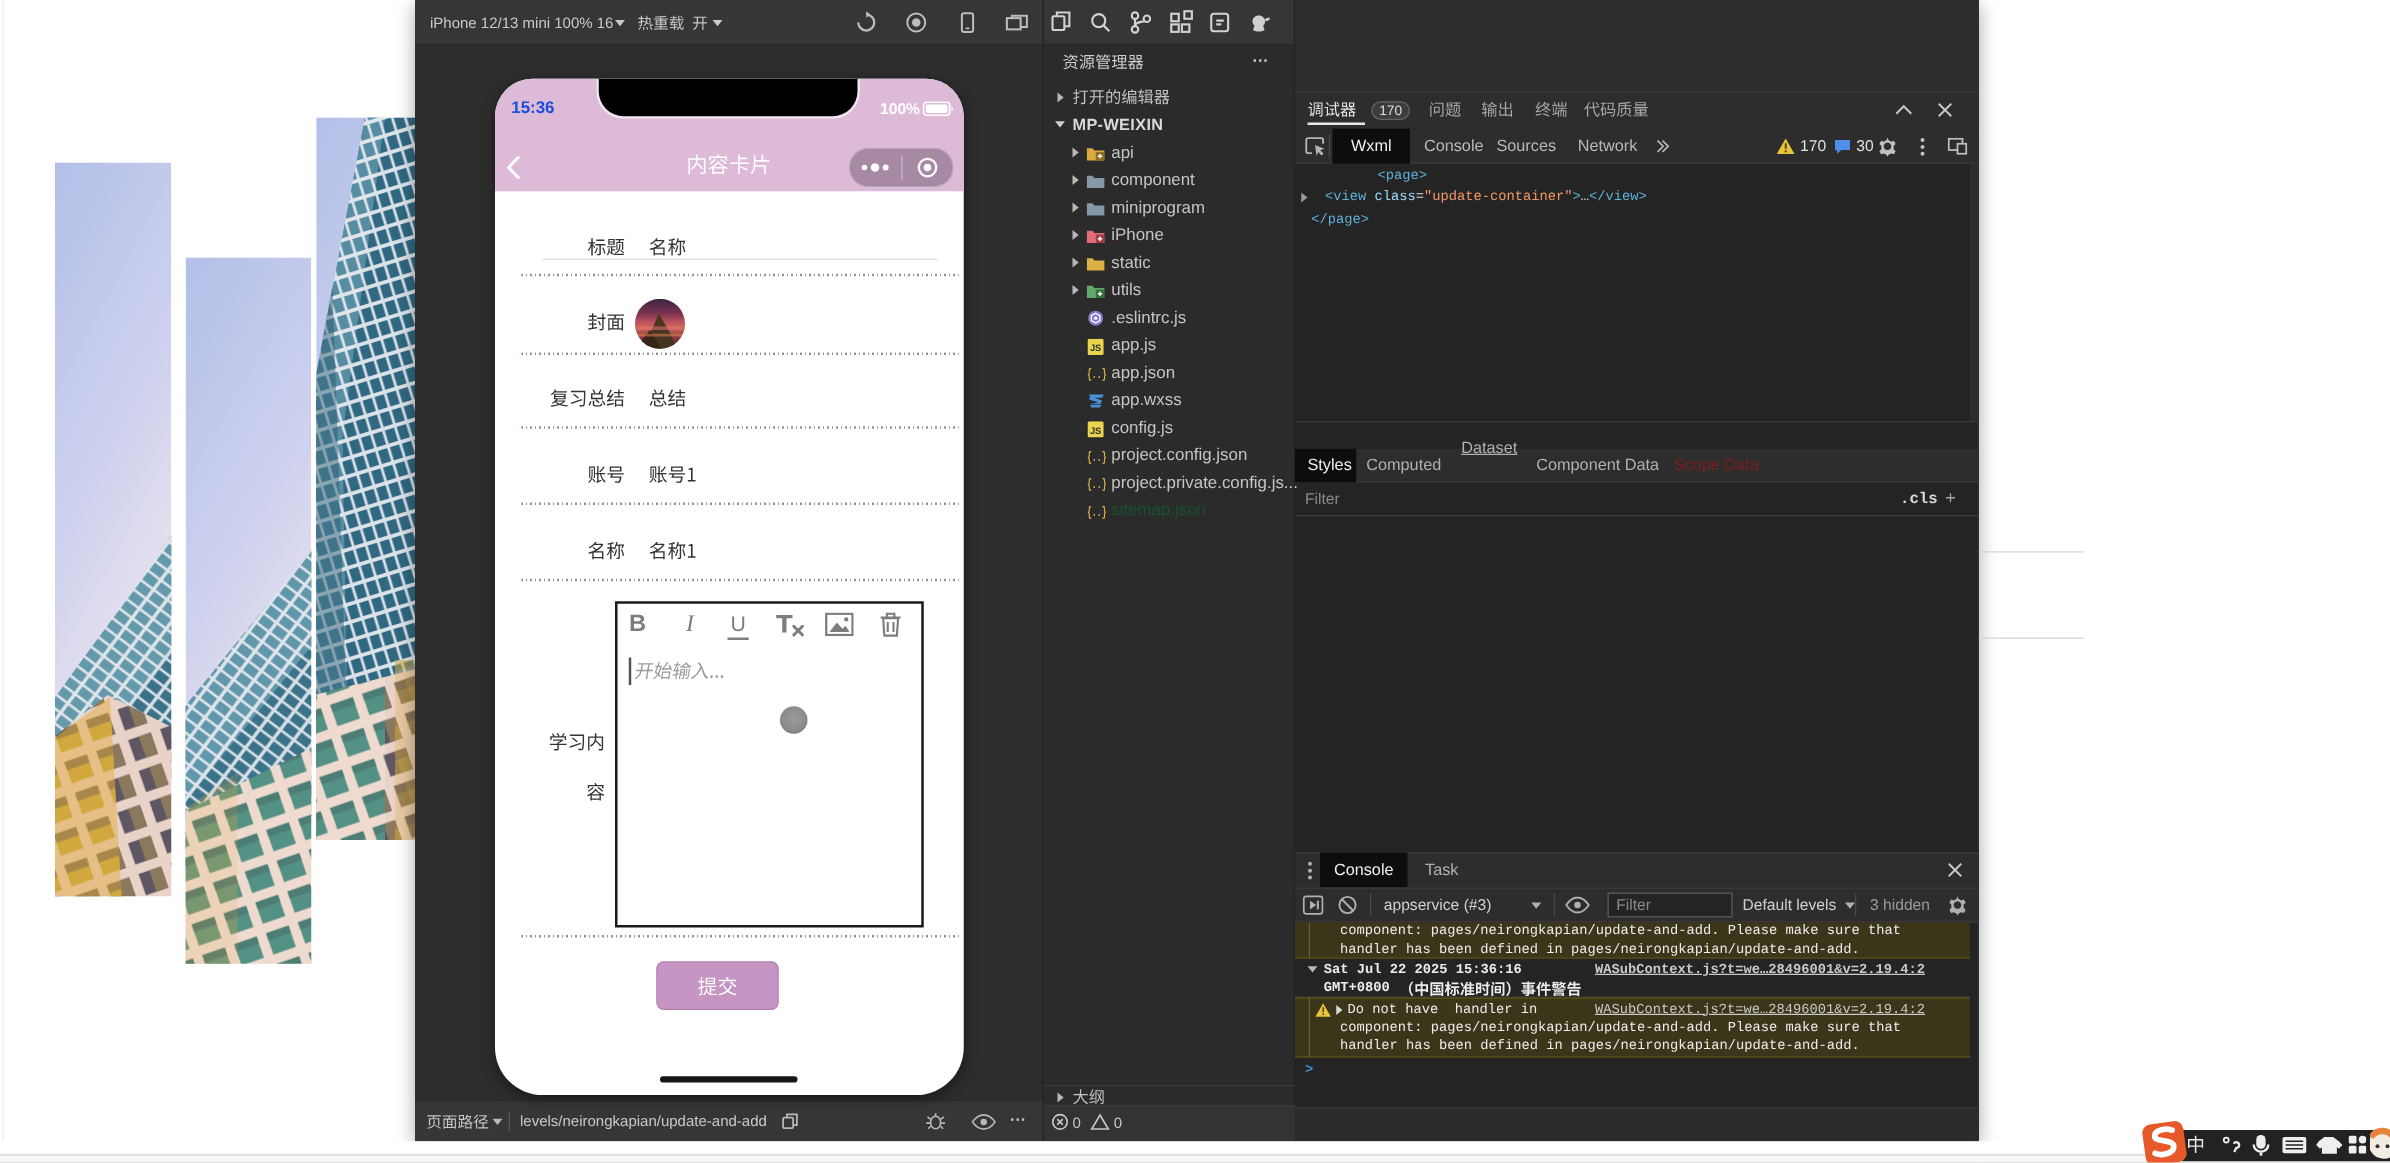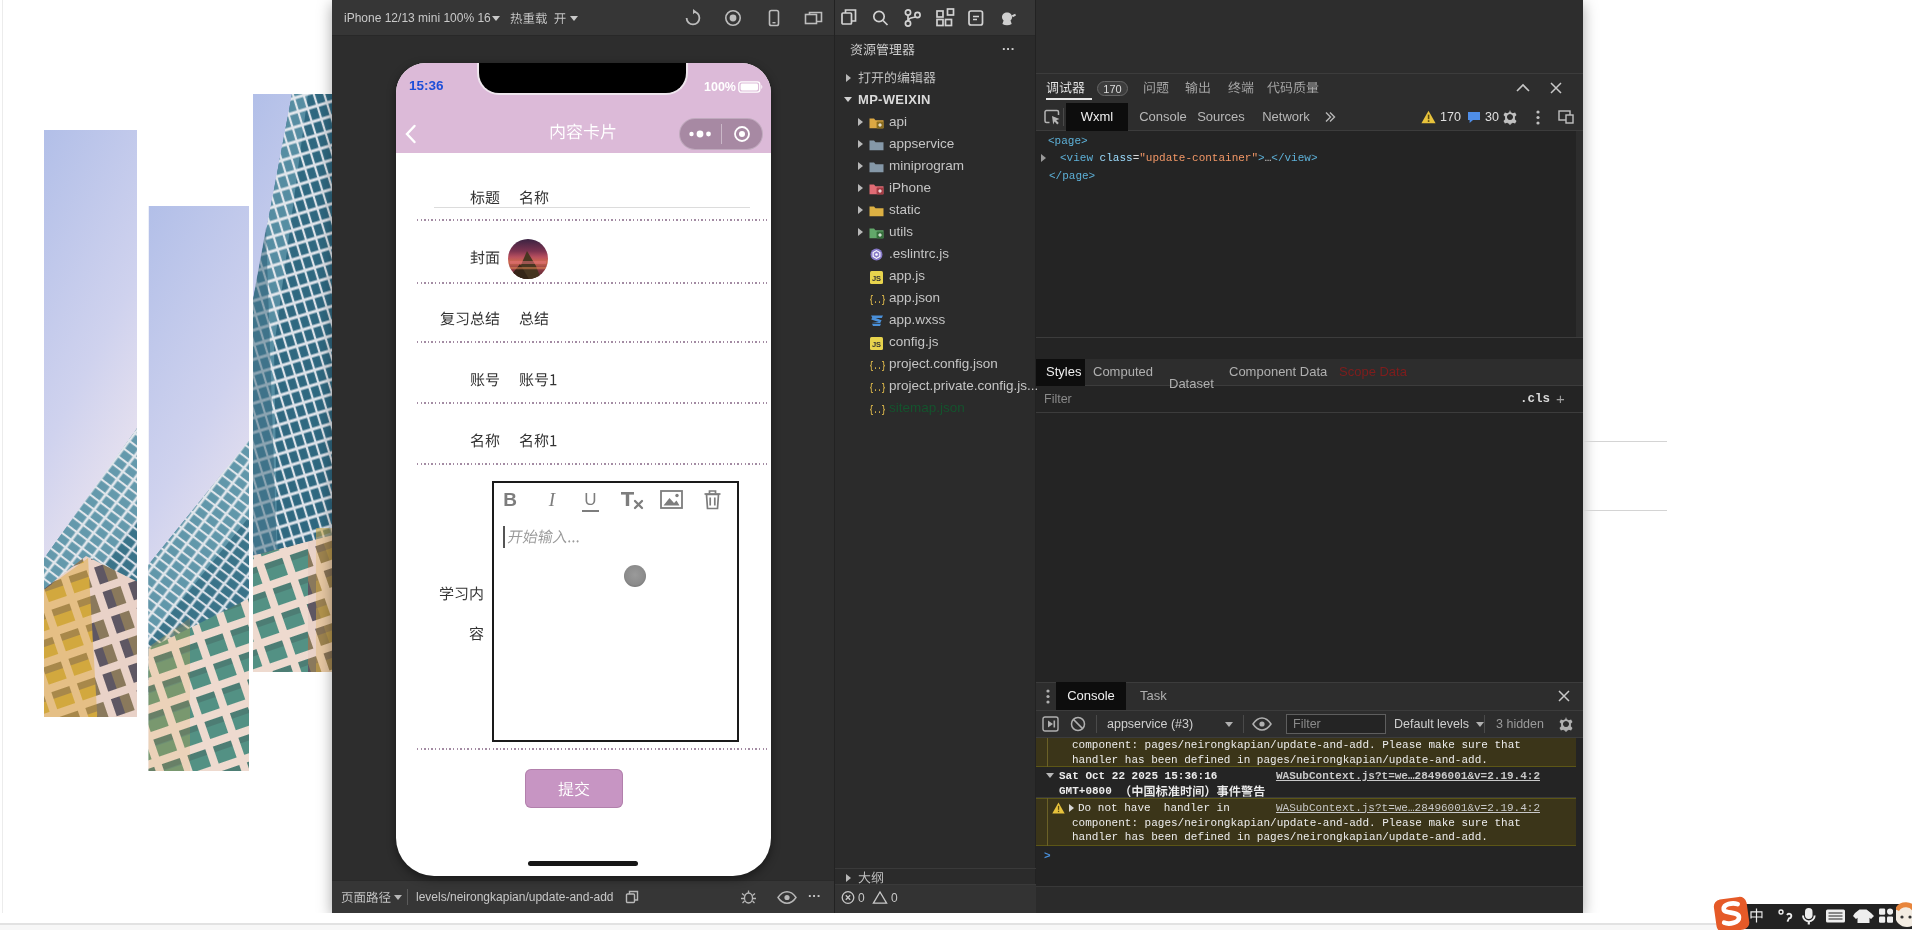--- a/index.html
+++ b/index.html
@@ -149,21 +149,21 @@
 <svg class="abs" style="left:869px;top:117.0px" width="15" height="12" viewBox="0 0 15 12">
 <path d="M0.5 1.5 h4.5 l1.5 1.8 h8 v8 h-14z" fill="#dca843"></path>
     <rect x="7.6" y="4.6" width="6.8" height="6.8" rx="1" fill="#8a6d20"></rect>
     <path d="M9.2 8 h3.6 M11 6.2 v3.6" stroke="#fff" stroke-width="1.1"></path>
   </svg>
 <div style="position:absolute;top:114.4px;font:400 13.5px 'Liberation Sans',sans-serif;color:#c5c5c5;line-height:16.2px;white-space:pre;left:889px;">api</div>
 <div style="position:absolute;left:858px;top:140.0px;width:0;height:0;border-top:4.5px solid transparent;border-bottom:4.5px solid transparent;border-left:5.5px solid #b8b8b8"></div>
 <svg class="abs" style="left:869px;top:139.0px" width="15" height="12" viewBox="0 0 15 12">
 <path d="M0.5 1.5 h4.5 l1.5 1.8 h8 v8 h-14z" fill="#8598a8"></path>
   </svg>
-<div style="position:absolute;top:136.4px;font:400 13.5px 'Liberation Sans',sans-serif;color:#c5c5c5;line-height:16.2px;white-space:pre;left:889px;">appservice</div>
+<div style="position:absolute;top:136.4px;font:400 13.5px 'Liberation Sans',sans-serif;color:#c5c5c5;line-height:16.2px;white-space:pre;left:889px;">component</div>
 <div style="position:absolute;left:858px;top:162.0px;width:0;height:0;border-top:4.5px solid transparent;border-bottom:4.5px solid transparent;border-left:5.5px solid #b8b8b8"></div>
 <svg class="abs" style="left:869px;top:161.0px" width="15" height="12" viewBox="0 0 15 12">
 <path d="M0.5 1.5 h4.5 l1.5 1.8 h8 v8 h-14z" fill="#8598a8"></path>
   </svg>
 <div style="position:absolute;top:158.4px;font:400 13.5px 'Liberation Sans',sans-serif;color:#c5c5c5;line-height:16.2px;white-space:pre;left:889px;">miniprogram</div>
 <div style="position:absolute;left:858px;top:184.0px;width:0;height:0;border-top:4.5px solid transparent;border-bottom:4.5px solid transparent;border-left:5.5px solid #b8b8b8"></div>
 <svg class="abs" style="left:869px;top:183.0px" width="15" height="12" viewBox="0 0 15 12">
 <path d="M0.5 1.5 h4.5 l1.5 1.8 h8 v8 h-14z" fill="#e06c75"></path>
     <rect x="7.6" y="4.6" width="6.8" height="6.8" rx="1" fill="#a33c44"></rect>
     <path d="M9.2 8 h3.6 M11 6.2 v3.6" stroke="#fff" stroke-width="1.1"></path>
@@ -298,30 +298,30 @@
   </svg>
 <svg class="abs" style="left:1536px;top:110px" width="4" height="15" viewBox="0 0 4 15">
     <circle cx="2" cy="2" r="1.6" fill="#c0c0c0"></circle>
     <circle cx="2" cy="7.5" r="1.6" fill="#c0c0c0"></circle>
     <circle cx="2" cy="13" r="1.6" fill="#c0c0c0"></circle>
   </svg>
 <svg class="abs" style="left:1558px;top:110px" width="16" height="14" viewBox="0 0 16 14">
 <rect x="1" y="1" width="11" height="9" fill="none" stroke="#c0c0c0" stroke-width="1.4"></rect>
 <rect x="8" y="5" width="7" height="8" fill="#2d2d2d" stroke="#c0c0c0" stroke-width="1.4"></rect>
   </svg>
-<div style="position:absolute;left:1048px;top:132.5px;font:11px 'Liberation Mono',monospace;line-height:17px;white-space:pre"><span style="color:#5db0d7">&lt;page&gt;</span></div>
+<div style="position:absolute;left:1102px;top:132.5px;font:11px 'Liberation Mono',monospace;line-height:17px;white-space:pre"><span style="color:#5db0d7">&lt;page&gt;</span></div>
 <div style="position:absolute;left:1041px;top:154.0px;width:0;height:0;border-top:4.5px solid transparent;border-bottom:4.5px solid transparent;border-left:5.5px solid #9a9a9a"></div>
 <div style="position:absolute;left:1060px;top:150.0px;font:11px 'Liberation Mono',monospace;line-height:17px;white-space:pre"><span style="color:#5db0d7">&lt;view</span><span style="color:#9cdcfe"> class</span><span style="color:#d8d8d8">=</span><span style="color:#f29766">"update-container"</span><span style="color:#5db0d7">&gt;</span><span style="color:#d8d8d8">…</span><span style="color:#5db0d7">&lt;/view&gt;</span></div>
 <div style="position:absolute;left:1049px;top:167.5px;font:11px 'Liberation Mono',monospace;line-height:17px;white-space:pre"><span style="color:#5db0d7">&lt;/page&gt;</span></div>
 <div style="position:absolute;left:1036px;top:337px;width:547px;height:1px;background:#3c3c3c;"></div>
 <div style="position:absolute;left:1036px;top:359px;width:547px;height:27px;background:#2d2d2d;border-bottom:1px solid #3c3c3c;"></div>
 <div style="position:absolute;left:1036px;top:359px;width:49px;height:27px;background:#0d0d0d;"></div>
 <div style="position:absolute;top:364.2px;font:400 13px 'Liberation Sans',sans-serif;color:#f0f0f0;line-height:15.6px;white-space:pre;left:1046px;">Styles</div>
 <div style="position:absolute;top:364.2px;font:400 13px 'Liberation Sans',sans-serif;color:#b0b0b0;line-height:15.6px;white-space:pre;left:1093px;">Computed</div>
-<div style="position:absolute;top:376px;font:400 13px 'Liberation Sans',sans-serif;color:#b0b0b0;line-height:15.6px;white-space:pre;left:1169px;">Dataset</div>
+<div style="position:absolute;top:350px;font:400 13px 'Liberation Sans',sans-serif;color:#b0b0b0;line-height:15.6px;white-space:pre;left:1169px;text-decoration:underline;">Dataset</div>
 <div style="position:absolute;top:364.2px;font:400 13px 'Liberation Sans',sans-serif;color:#b0b0b0;line-height:15.6px;white-space:pre;left:1229px;">Component Data</div>
 <div style="position:absolute;top:364.2px;font:400 13px 'Liberation Sans',sans-serif;color:#7f1d1d;line-height:15.6px;white-space:pre;left:1339px;">Scope Data</div>
 <div style="position:absolute;top:391.5px;font:400 12.5px 'Liberation Sans',sans-serif;color:#8a8a8a;line-height:15.0px;white-space:pre;left:1044px;">Filter</div>
 <div style="position:absolute;top:391.5px;font:700 12.5px 'Liberation Mono',sans-serif;color:#d8d8d8;line-height:15.0px;white-space:pre;left:1520px;">.cls</div>
 <div style="position:absolute;top:390.0px;font:400 15px 'Liberation Sans',sans-serif;color:#a0a0a0;line-height:18.0px;white-space:pre;left:1556px;">+</div>
 <div style="position:absolute;left:1036px;top:412px;width:547px;height:1px;background:#3c3c3c;"></div>
 <div style="position:absolute;left:1036px;top:682px;width:547px;height:28px;background:#2d2d2d;border-top:1px solid #3c3c3c;"></div>
 <svg class="abs" style="left:1046px;top:689px" width="4" height="15" viewBox="0 0 4 15">
     <circle cx="2" cy="2" r="1.6" fill="#b0b0b0"></circle>
     <circle cx="2" cy="7.5" r="1.6" fill="#b0b0b0"></circle>
@@ -358,21 +358,21 @@
 <div style="position:absolute;top:716.5px;font:400 12.5px 'Liberation Sans',sans-serif;color:#9a9a9a;line-height:15.0px;white-space:pre;left:1496px;">3 hidden</div>
 <svg class="abs" style="left:1558px;top:716px" width="16" height="16" viewBox="0 0 16 16">
 <path d="M8 5 a3 3 0 1 0 0.001 0z M8 1 l0.8 2.2 a5 5 0 0 1 2 1.1 l2.3-0.7 1.4 2.5 -1.7 1.7 a5 5 0 0 1 0 2.4 l1.7 1.7 -1.4 2.5 -2.3-0.7 a5 5 0 0 1 -2 1.1 L8 17 l-0.8-2.2 a5 5 0 0 1 -2-1.1 l-2.3 0.7 -1.4-2.5 1.7-1.7 a5 5 0 0 1 0-2.4 L1.5 6.1 2.9 3.6 l2.3 0.7 a5 5 0 0 1 2-1.1z" fill="#b0b0b0" fill-rule="evenodd"></path>
   </svg>
 <div style="position:absolute;left:1036px;top:738px;width:540px;height:29px;background:#3b3519;border-bottom:1px solid #5c5616;"></div>
 <div style="position:absolute;left:1047px;top:738px;width:1px;height:29px;background:#6b6127;"></div>
 <div style="position:absolute;left:1072px;top:737.0px;font:400 11px 'Liberation Mono',monospace;line-height:17px;white-space:pre;color:#ececec;">component: pages/neirongkapian/update-and-add. Please make sure that</div>
 <div style="position:absolute;left:1072px;top:751.5px;font:400 11px 'Liberation Mono',monospace;line-height:17px;white-space:pre;color:#ececec;">handler has been defined in pages/neirongkapian/update-and-add.</div>
 <div style="position:absolute;left:1036px;top:767px;width:540px;height:31px;background:#242424;border-bottom:1px solid #3a3a3a;"></div>
 <div style="position:absolute;left:1046px;top:773px;width:0;height:0;border-left:4.5px solid transparent;border-right:4.5px solid transparent;border-top:5.5px solid #b8b8b8"></div>
-<div style="position:absolute;left:1059px;top:767.5px;font:700 11px 'Liberation Mono',monospace;line-height:17px;white-space:pre;color:#ececec;">Sat Oct 22 2025 15:36:16</div>
+<div style="position:absolute;left:1059px;top:767.5px;font:700 11px 'Liberation Mono',monospace;line-height:17px;white-space:pre;color:#ececec;">Sat Jul 22 2025 15:36:16</div>
 <div style="position:absolute;right:372px;top:767.5px;font:700 11px 'Liberation Mono',monospace;line-height:17px;white-space:pre;color:#c9c9c9;text-decoration:underline;">WASubContext.js?t=we…28496001&amp;v=2.19.4:2</div>
 <div style="position:absolute;left:1059px;top:783.0px;font:700 11px 'Liberation Mono',monospace;line-height:17px;white-space:pre;color:#ececec;">GMT+0800</div>
 <div style="position:absolute;left:1119.0px;top:784.7px;">
     <svg width="146.4" height="14.2" viewBox="0 -10.7 146.4 14.2" style="display:block;overflow:visible">
       <path d="M8.1 -4.6C8.1 -2.0 9.2 -0.1 10.5 1.2L11.7 0.7C10.4 -0.6 9.5 -2.3 9.5 -4.6C9.5 -7.0 10.4 -8.7 11.7 -10.0L10.5 -10.5C9.2 -9.2 8.1 -7.2 8.1 -4.6Z M17.5 -10.4V-8.2H13.3V-2.1H14.7V-2.7H17.5V1.1H19.0V-2.7H21.8V-2.1H23.4V-8.2H19.0V-10.4ZM14.7 -4.2V-6.8H17.5V-4.2ZM21.8 -4.2H19.0V-6.8H21.8Z M27.3 -2.8V-1.6H33.7V-2.8H32.8L33.4 -3.1C33.2 -3.4 32.8 -3.9 32.5 -4.2H33.2V-5.5H31.1V-6.6H33.5V-7.9H27.4V-6.6H29.8V-5.5H27.8V-4.2H29.8V-2.8ZM31.5 -3.8C31.8 -3.5 32.1 -3.1 32.3 -2.8H31.1V-4.2H32.3ZM25.3 -9.9V1.1H26.8V0.5H34.1V1.1H35.6V-9.9ZM26.8 -0.9V-8.5H34.1V-0.9Z M42.3 -9.6V-8.2H47.7V-9.6ZM46.0 -3.8C46.6 -2.6 47.0 -1.0 47.2 0.0L48.5 -0.4C48.3 -1.5 47.8 -3.0 47.2 -4.3ZM42.3 -4.2C42.0 -2.9 41.5 -1.6 40.8 -0.8C41.2 -0.6 41.7 -0.2 42.0 -0.0C42.6 -1.0 43.2 -2.5 43.6 -3.9ZM41.7 -6.7V-5.3H44.1V-0.7C44.1 -0.5 44.1 -0.5 43.9 -0.5C43.8 -0.5 43.2 -0.5 42.8 -0.5C43.0 -0.0 43.1 0.6 43.2 1.0C44.0 1.0 44.6 1.0 45.1 0.8C45.5 0.5 45.6 0.1 45.6 -0.6V-5.3H48.4V-6.7ZM38.7 -10.4V-8.0H37.0V-6.6H38.4C38.1 -5.2 37.5 -3.6 36.8 -2.8C37.1 -2.4 37.4 -1.7 37.5 -1.3C38.0 -2.0 38.4 -2.9 38.7 -3.9V1.1H40.2V-4.7C40.5 -4.2 40.8 -3.6 41.0 -3.2L41.8 -4.4C41.6 -4.7 40.5 -6.0 40.2 -6.3V-6.6H41.6V-8.0H40.2V-10.4Z M49.2 -9.3C49.8 -8.3 50.4 -7.1 50.7 -6.3L52.1 -7.0C51.8 -7.7 51.1 -9.0 50.5 -9.9ZM49.2 -0.1 50.8 0.5C51.3 -0.7 51.9 -2.2 52.4 -3.6L51.0 -4.3C50.5 -2.7 49.8 -1.1 49.2 -0.1ZM54.4 -4.6H56.6V-3.4H54.4ZM54.4 -5.8V-7.0H56.6V-5.8ZM56.1 -9.8C56.4 -9.3 56.7 -8.7 56.9 -8.2H54.8C55.0 -8.8 55.2 -9.4 55.4 -9.9L54.1 -10.3C53.5 -8.3 52.4 -6.5 51.2 -5.3C51.5 -5.1 52.0 -4.5 52.2 -4.2C52.5 -4.6 52.8 -4.9 53.0 -5.3V1.1H54.4V0.3H60.6V-1.0H58.0V-2.2H60.2V-3.4H58.0V-4.6H60.2V-5.8H58.0V-7.0H60.4V-8.2H57.8L58.4 -8.6C58.2 -9.1 57.8 -9.8 57.4 -10.3ZM54.4 -2.2H56.6V-1.0H54.4Z M66.6 -5.2C67.2 -4.3 68.0 -3.1 68.3 -2.4L69.6 -3.2C69.2 -3.9 68.4 -5.0 67.8 -5.9ZM64.6 -4.7V-2.5H63.2V-4.7ZM64.6 -6.0H63.2V-8.1H64.6ZM61.8 -9.4V-0.2H63.2V-1.2H66.0V-9.4ZM70.1 -10.3V-8.1H66.5V-6.7H70.1V-0.9C70.1 -0.6 70.0 -0.5 69.7 -0.5C69.5 -0.5 68.6 -0.5 67.7 -0.6C67.9 -0.2 68.2 0.5 68.2 0.9C69.5 0.9 70.3 0.9 70.9 0.6C71.4 0.4 71.6 0.0 71.6 -0.9V-6.7H72.8V-8.1H71.6V-10.3Z M74.1 -7.4V1.1H75.6V-7.4ZM74.2 -9.6C74.8 -9.0 75.4 -8.2 75.7 -7.6L76.9 -8.4C76.6 -9.0 76.0 -9.7 75.4 -10.3ZM78.1 -3.4H80.5V-2.3H78.1ZM78.1 -5.8H80.5V-4.6H78.1ZM76.8 -6.9V-1.1H81.8V-6.9ZM77.3 -9.8V-8.4H83.1V-0.5C83.1 -0.3 83.1 -0.3 82.9 -0.3C82.8 -0.3 82.3 -0.3 81.9 -0.3C82.1 0.1 82.3 0.6 82.4 1.0C83.1 1.0 83.7 1.0 84.1 0.8C84.5 0.5 84.6 0.2 84.6 -0.5V-9.8Z M89.5 -4.6C89.5 -7.2 88.4 -9.2 87.1 -10.5L85.9 -10.0C87.2 -8.7 88.1 -7.0 88.1 -4.6C88.1 -2.3 87.2 -0.6 85.9 0.7L87.1 1.2C88.4 -0.1 89.5 -2.0 89.5 -4.6Z M99.2 -1.8V-0.7H102.9V-0.3C102.9 -0.1 102.8 -0.0 102.6 0.0C102.4 0.0 101.7 0.0 101.1 -0.0C101.3 0.3 101.5 0.8 101.6 1.1C102.6 1.1 103.3 1.1 103.7 0.9C104.2 0.7 104.4 0.4 104.4 -0.3V-0.7H106.6V-0.2H108.1V-2.3H109.4V-3.4H108.1V-4.9H104.4V-5.5H107.9V-7.9H104.4V-8.4H109.1V-9.6H104.4V-10.4H102.9V-9.6H98.3V-8.4H102.9V-7.9H99.6V-5.5H102.9V-4.9H99.3V-4.0H102.9V-3.4H98.1V-2.3H102.9V-1.8ZM101.0 -7.0H102.9V-6.4H101.0ZM104.4 -7.0H106.4V-6.4H104.4ZM104.4 -4.0H106.6V-3.4H104.4ZM104.4 -2.3H106.6V-1.8H104.4Z M113.7 -4.5V-3.0H117.0V1.1H118.4V-3.0H121.6V-4.5H118.4V-6.6H121.0V-8.0H118.4V-10.2H117.0V-8.0H116.0C116.1 -8.5 116.2 -8.9 116.3 -9.4L114.9 -9.7C114.6 -8.2 114.1 -6.6 113.4 -5.7C113.8 -5.5 114.4 -5.2 114.7 -5.0C115.0 -5.4 115.2 -6.0 115.5 -6.6H117.0V-4.5ZM112.8 -10.3C112.1 -8.6 111.1 -6.8 110.0 -5.7C110.3 -5.4 110.7 -4.6 110.8 -4.2C111.1 -4.5 111.3 -4.8 111.5 -5.1V1.1H112.9V-7.3C113.4 -8.1 113.8 -9.0 114.1 -9.9Z M124.2 -2.4V-1.7H132.1V-2.4ZM124.2 -3.5V-2.7H132.1V-3.5ZM124.0 -1.3V1.1H125.4V0.7H130.8V1.1H132.3V-1.3ZM125.4 -0.0V-0.6H130.8V-0.0ZM127.1 -5.1 127.3 -4.7H122.7V-3.8H133.5V-4.7H128.8C128.7 -5.0 128.6 -5.2 128.4 -5.5ZM123.6 -8.8C123.4 -8.2 122.9 -7.6 122.3 -7.1C122.5 -7.0 122.9 -6.6 123.0 -6.4L123.3 -6.6V-5.2H124.3V-5.5H125.9C125.9 -5.4 126.0 -5.2 126.0 -5.1C126.3 -5.1 126.7 -5.1 126.9 -5.1C127.2 -5.2 127.4 -5.2 127.6 -5.5C127.8 -5.7 127.9 -6.3 128.0 -7.6C128.2 -7.5 128.6 -7.2 128.7 -7.0C128.9 -7.2 129.1 -7.4 129.3 -7.6C129.5 -7.3 129.8 -7.0 130.0 -6.7C129.5 -6.4 129.0 -6.2 128.3 -6.1C128.5 -5.8 128.9 -5.3 129.0 -5.1C129.7 -5.3 130.4 -5.6 130.9 -5.9C131.6 -5.5 132.3 -5.2 133.1 -5.0C133.3 -5.3 133.6 -5.8 133.9 -6.1C133.1 -6.2 132.4 -6.4 131.9 -6.8C132.3 -7.2 132.6 -7.8 132.8 -8.4H133.6V-9.4H130.4C130.6 -9.6 130.6 -9.9 130.7 -10.1L129.6 -10.4C129.3 -9.4 128.7 -8.6 128.0 -7.9V-8.0C128.0 -8.1 128.0 -8.4 128.0 -8.4H124.6L124.7 -8.6L124.3 -8.7H125.1V-9.0H126.0V-8.7H127.3V-9.0H128.5V-9.9H127.3V-10.3H126.0V-9.9H125.1V-10.3H123.9V-9.9H122.6V-9.0H123.9V-8.8ZM131.5 -8.4C131.4 -8.0 131.2 -7.7 130.9 -7.4C130.6 -7.7 130.3 -8.0 130.1 -8.4ZM126.8 -7.7C126.7 -6.7 126.6 -6.3 126.5 -6.1C126.5 -6.0 126.4 -6.0 126.3 -6.0H126.2V-7.4H124.0L124.2 -7.7ZM124.3 -6.7H125.2V-6.2H124.3Z M136.9 -10.3C136.5 -9.0 135.7 -7.7 134.8 -6.8C135.2 -6.7 135.9 -6.3 136.2 -6.1C136.5 -6.4 136.8 -6.9 137.2 -7.4H139.8V-6.0H134.9V-4.7H145.7V-6.0H141.4V-7.4H145.0V-8.8H141.4V-10.4H139.8V-8.8H137.9C138.1 -9.2 138.2 -9.6 138.4 -10.0ZM136.3 -3.8V1.1H137.8V0.5H143.0V1.1H144.5V-3.8ZM137.8 -0.8V-2.5H143.0V-0.8Z" fill="#ececec"></path>
     </svg>
   </div>
 <div style="position:absolute;left:1036px;top:798px;width:540px;height:48px;background:#3b3519;border-top:1px solid #5c5616;border-bottom:1px solid #5c5616;"></div>
 <div style="position:absolute;left:1047px;top:798px;width:1px;height:48px;background:#6b6127;"></div>
 <svg class="abs" style="left:1052px;top:802px" width="13" height="12" viewBox="0 0 13 12">

